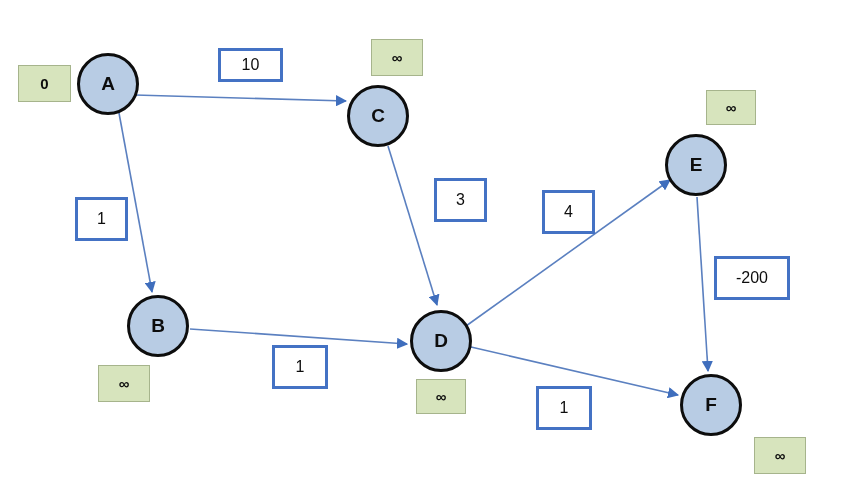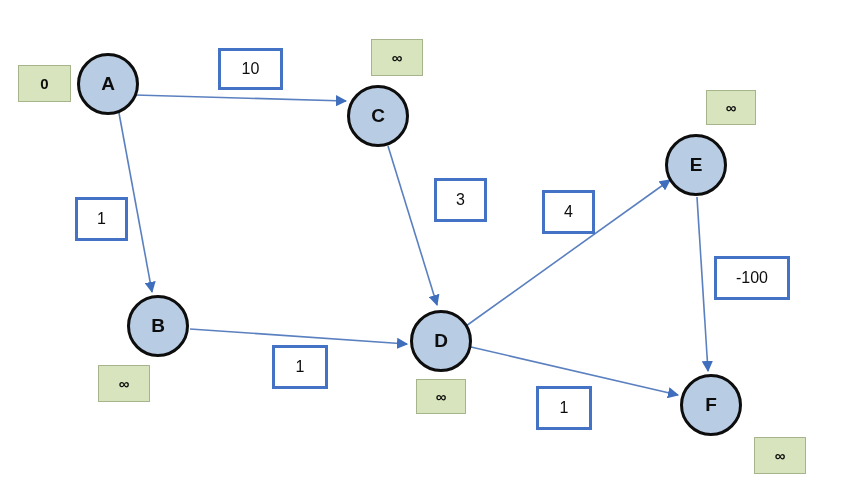--- a/index.html
+++ b/index.html
@@ -113,22 +113,22 @@
     </div>
   <div id="dist-layer">
       <div class="dist-box" style="left: 18px; top: 65px; width: 53px; height: 37px;">0</div>
       <div class="dist-box" style="left: 371px; top: 39px; width: 52px; height: 37px;">∞</div>
       <div class="dist-box" style="left: 706px; top: 90px; width: 50px; height: 35px;">∞</div>
       <div class="dist-box" style="left: 98px; top: 365px; width: 52px; height: 37px;">∞</div>
       <div class="dist-box" style="left: 416px; top: 379px; width: 50px; height: 35px;">∞</div>
       <div class="dist-box" style="left: 754px; top: 437px; width: 52px; height: 37px;">∞</div>
     </div>
   <div id="weight-layer">
-      <div class="weight-box" style="left: 218px; top: 48px; width: 65px; height: 42px;">10</div>
+      <div class="weight-box" style="left: 218px; top: 48px; width: 65px; height: 34px;">10</div>
       <div class="weight-box" style="left: 75px; top: 197px; width: 53px; height: 44px;">1</div>
       <div class="weight-box" style="left: 434px; top: 178px; width: 53px; height: 44px;">3</div>
       <div class="weight-box" style="left: 272px; top: 345px; width: 56px; height: 44px;">1</div>
       <div class="weight-box" style="left: 542px; top: 190px; width: 53px; height: 44px;">4</div>
-      <div class="weight-box" style="left: 714px; top: 256px; width: 76px; height: 44px;">-100</div>
+      <div class="weight-box" style="left: 714px; top: 256px; width: 76px; height: 44px;">-200</div>
       <div class="weight-box" style="left: 536px; top: 386px; width: 56px; height: 44px;">1</div>
     </div>
 
 </div>
 
 </body></html>

